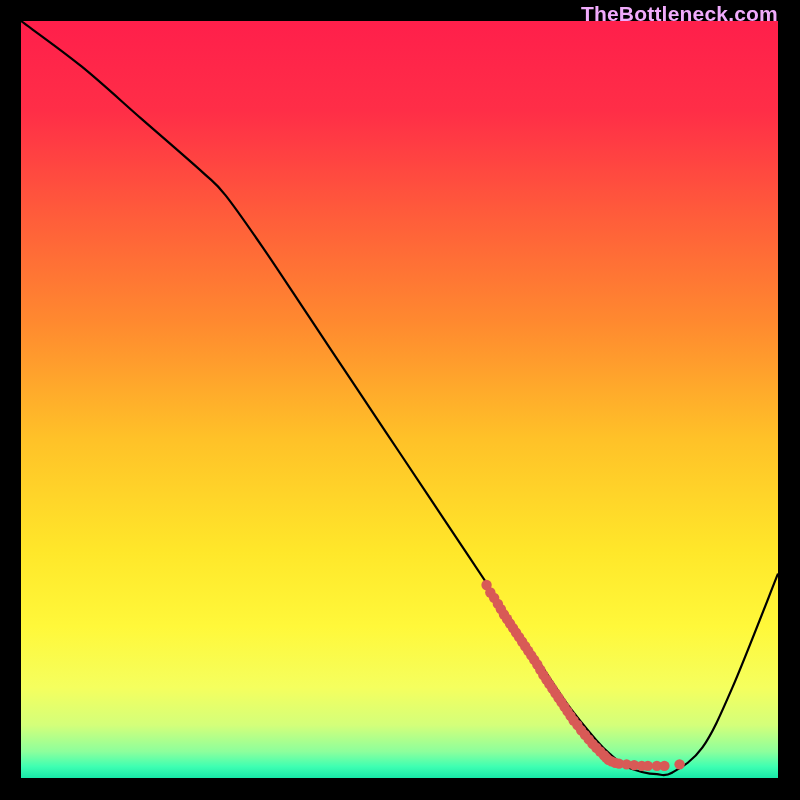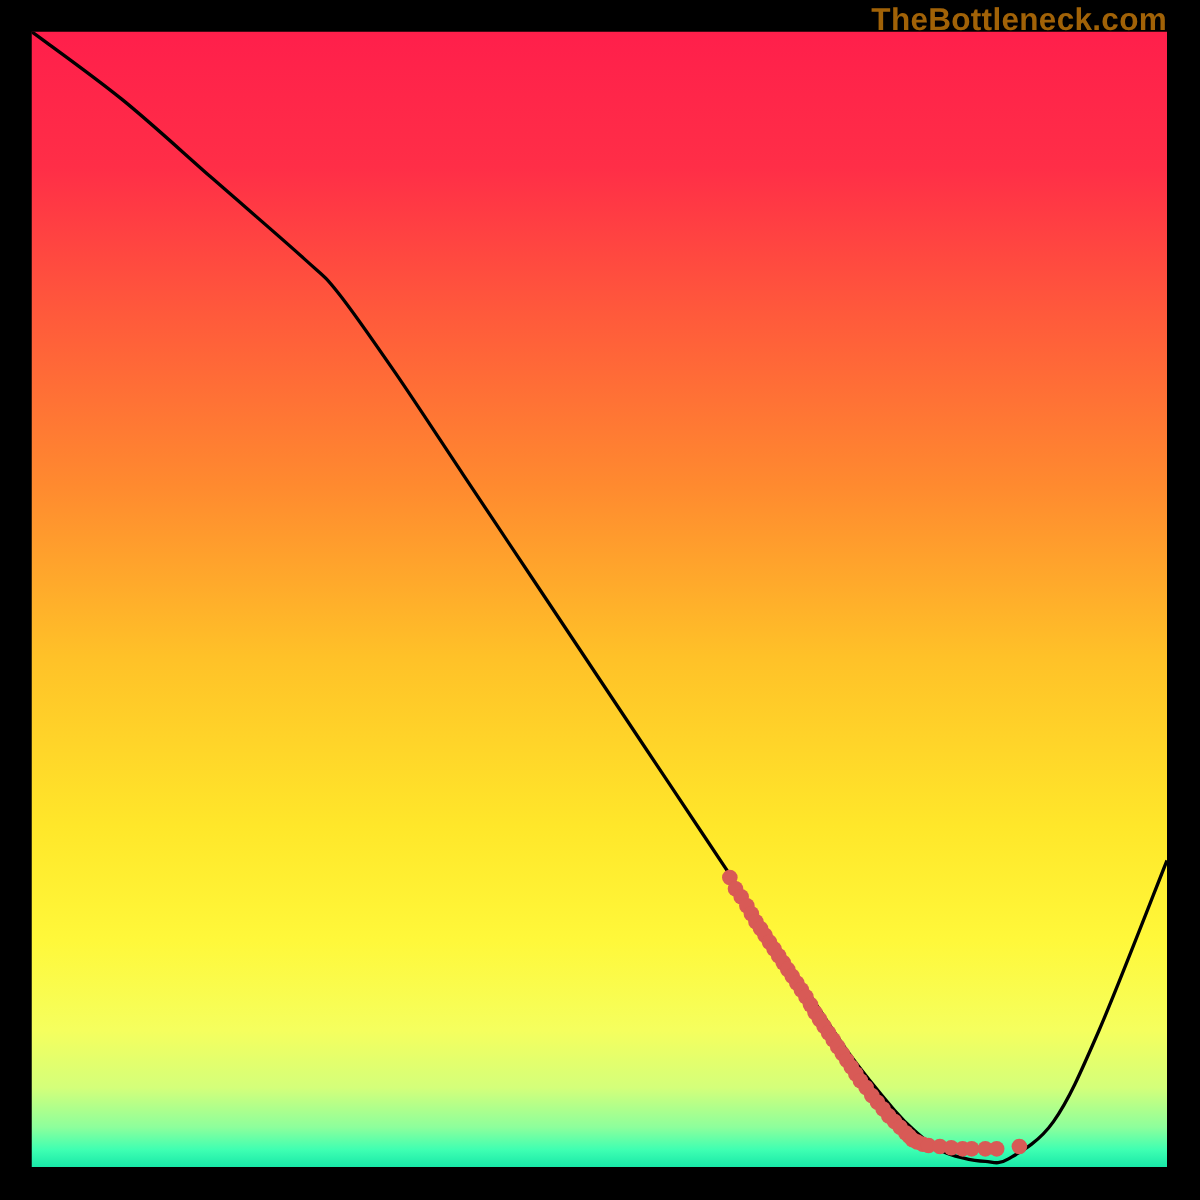--- a/index.html
+++ b/index.html
@@ -22,21 +22,21 @@
     width: 757px;
     height: 757px;
   }
   .watermark {
     position: absolute;
     top: 2px;
     right: 22px;
     font-family: Arial, Helvetica, sans-serif;
     font-size: 21px;
     font-weight: bold;
-    color: #a16207;
+    color: #f0abfc;
     letter-spacing: 0.2px;
   }
   svg {
     display: block;
   }
 </style>
 </head>
 <body>
 
 <div class="chart-container">

